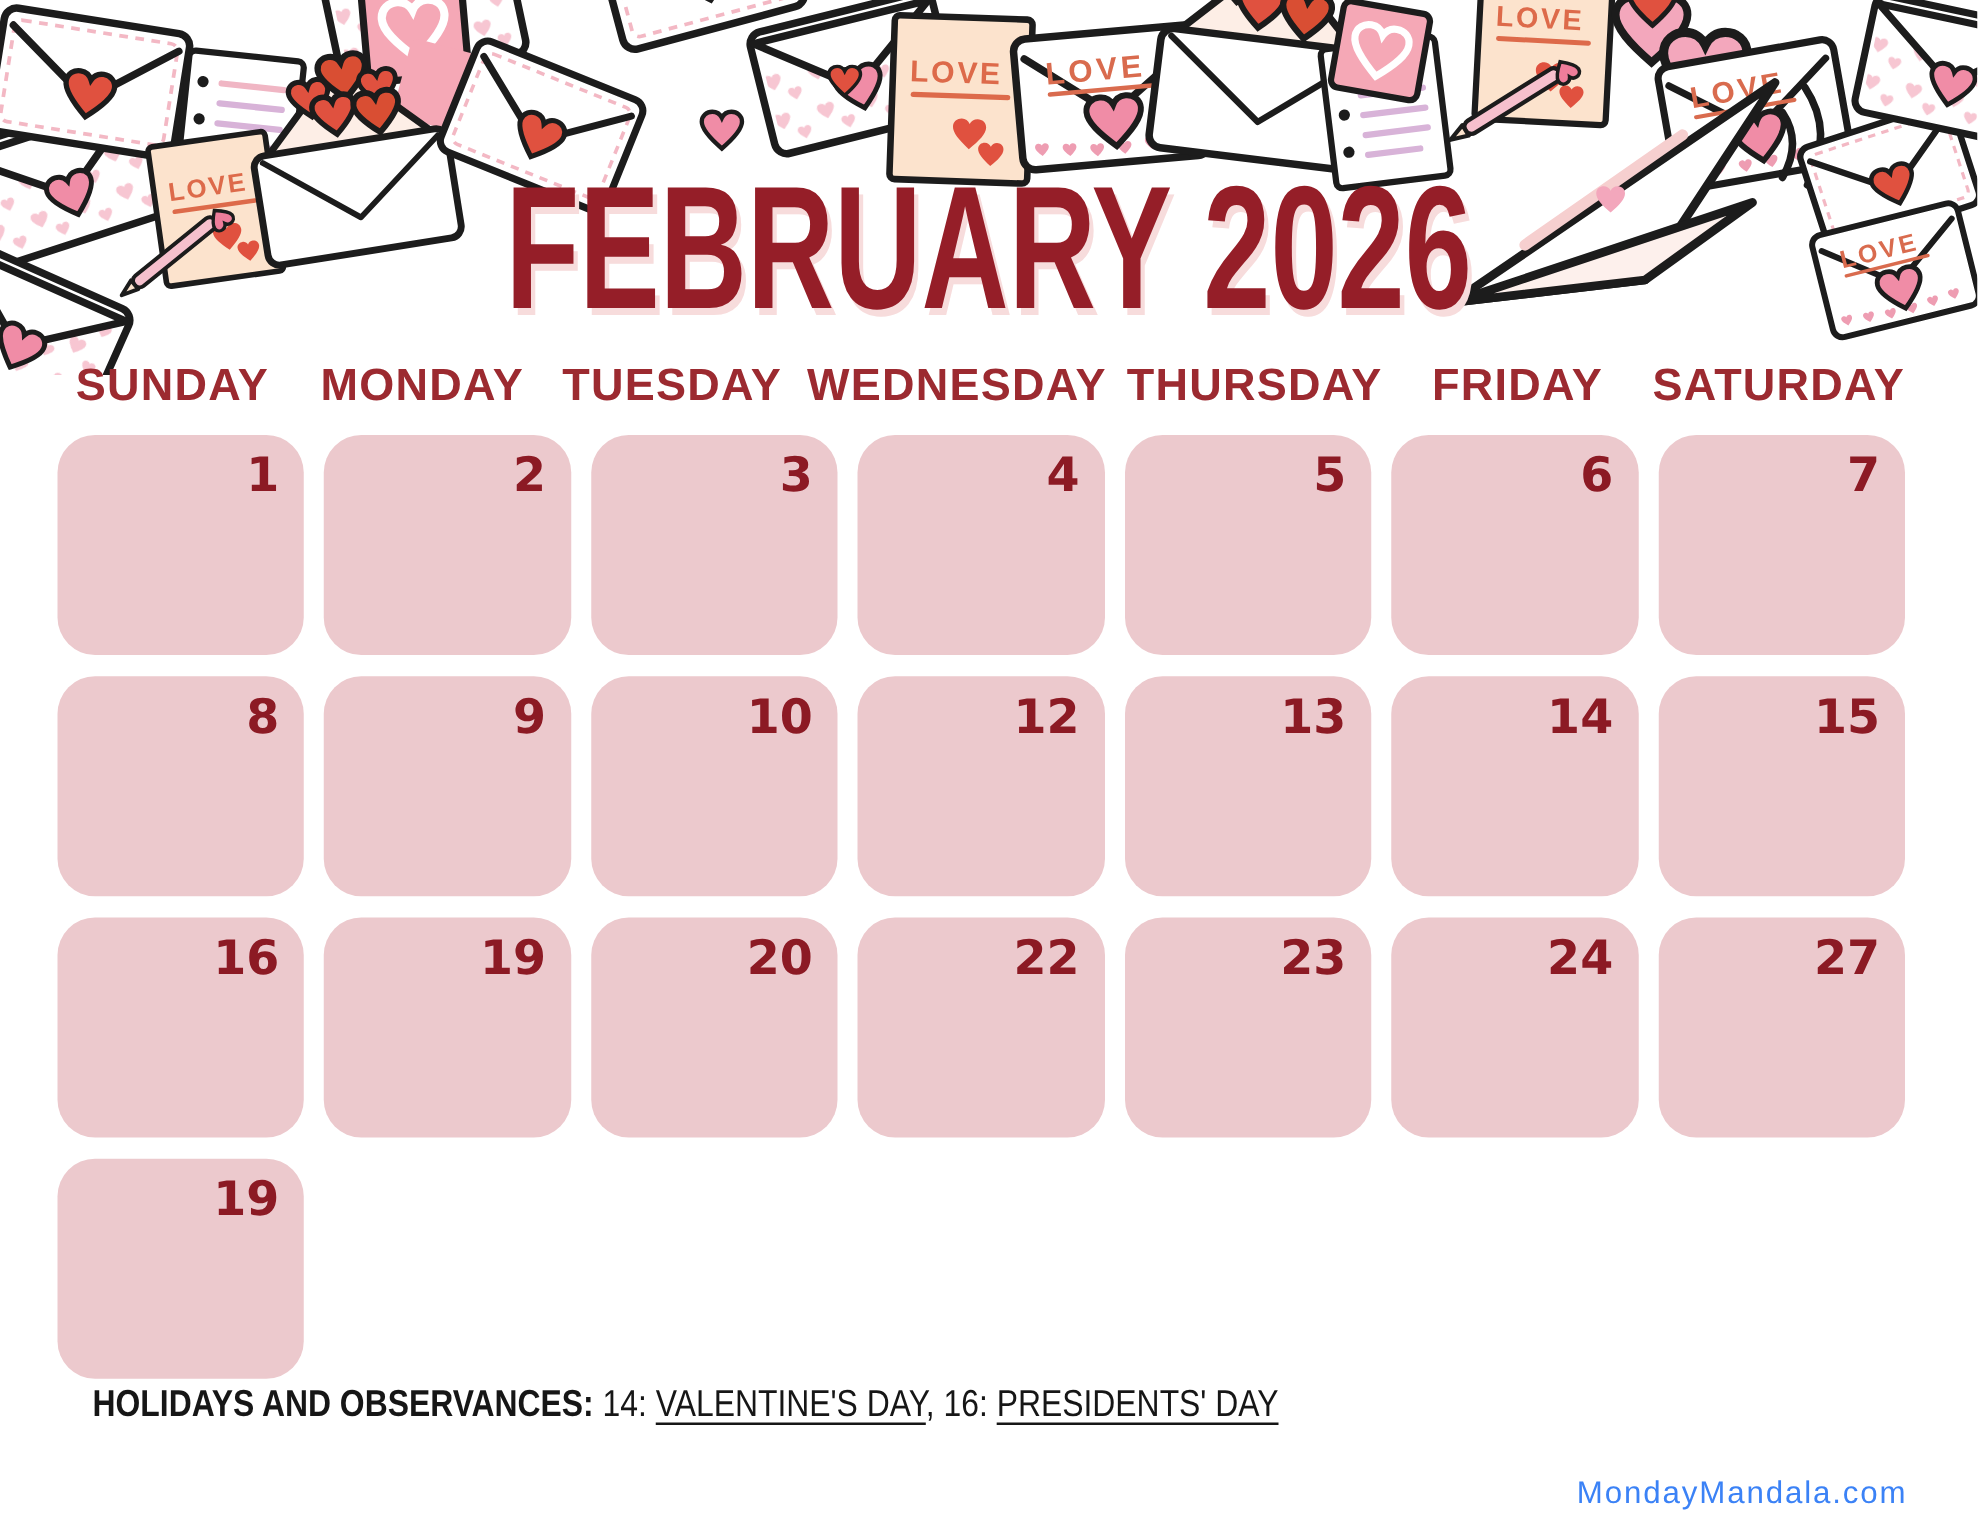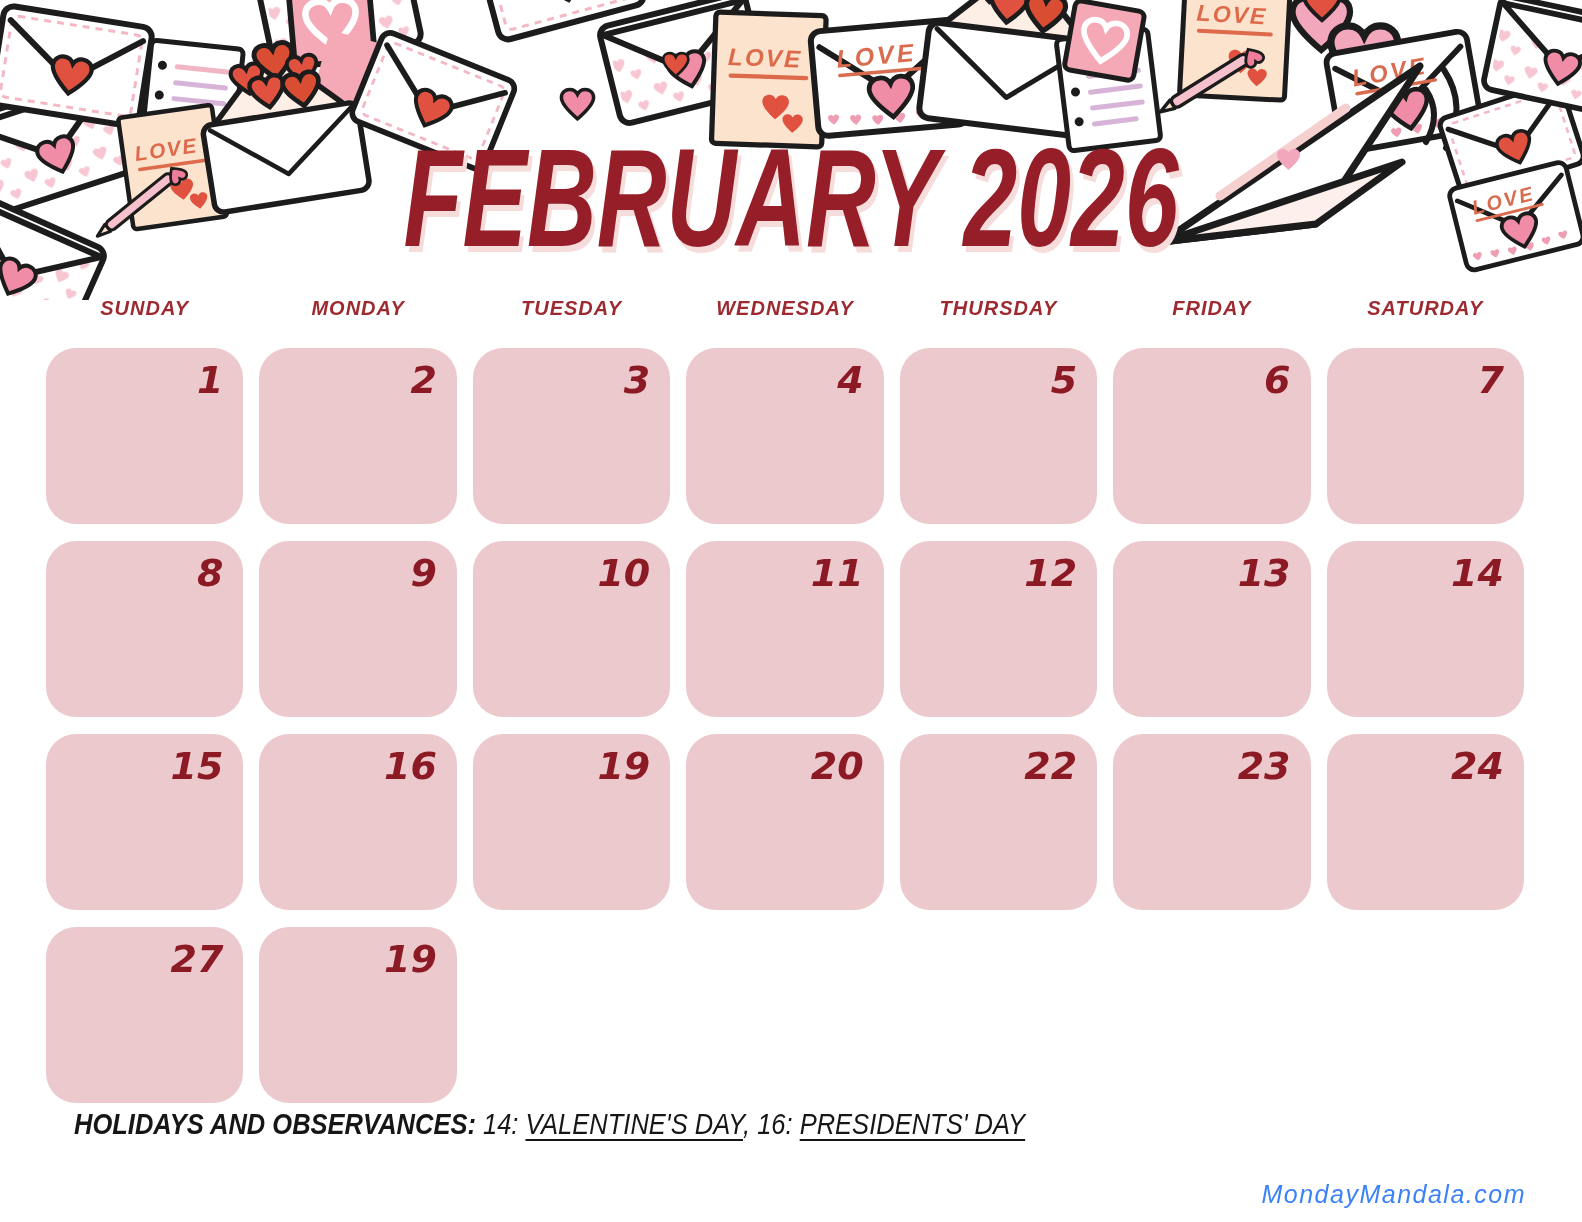--- a/index.html
+++ b/index.html
@@ -1,35 +1,34 @@
 <!DOCTYPE html>
 <html><head>
 <meta charset="utf-8">
 <style>
   html,body{margin:0;padding:0;background:#ffffff;}
   .page{
     position:relative;width:1582px;height:1222px;overflow:hidden;background:#ffffff;
     font-family:"Liberation Sans",sans-serif;
-    font-style:italic;
   }
   .decor{position:absolute;top:0;left:0;z-index:1;pointer-events:none;}
   .title{
     position:absolute;top:128px;left:0;width:100%;margin:0;text-align:center;
     font-size:140px;line-height:140px;font-weight:700;color:#951e28;
     transform:scaleX(0.69);transform-origin:50% 50%;
     letter-spacing:0px;white-space:nowrap;z-index:2;
     text-shadow:5px 6px 0 #f7dcdc;
     font-family:"Liberation Sans",sans-serif;
   }
   .weekdays{
     position:absolute;top:291px;left:46px;right:58px;z-index:2;
     display:grid;grid-template-columns:repeat(7,1fr);column-gap:16px;
   }
   .wd{
-    text-align:center;font-weight:700;font-size:20px;line-height:34px;
+    text-align:center;font-weight:700;font-size:36px;line-height:34px;
     color:#9c2a30;letter-spacing:1px;
   }
   .grid{
     position:absolute;top:348px;left:46px;right:58px;z-index:2;
     display:grid;grid-template-columns:repeat(7,1fr);
     grid-auto-rows:176px;column-gap:16px;row-gap:17px;
   }
   .cell{position:relative;background:#ecc9cd;border-radius:30px;}
   .num{
     position:absolute;top:10px;right:20px;
@@ -261,23 +260,20 @@
       <div class="cell">
         <span class="num">8</span>
       </div>
       <div class="cell">
         <span class="num">9</span>
       </div>
       <div class="cell">
         <span class="num">10</span>
       </div>
       <div class="cell">
-        <span class="num">11</span>
-      </div>
-      <div class="cell">
         <span class="num">12</span>
       </div>
       <div class="cell">
         <span class="num">13</span>
       </div>
       <div class="cell">
         <span class="num">14</span>
       </div>
       <div class="cell">
         <span class="num">15</span>

